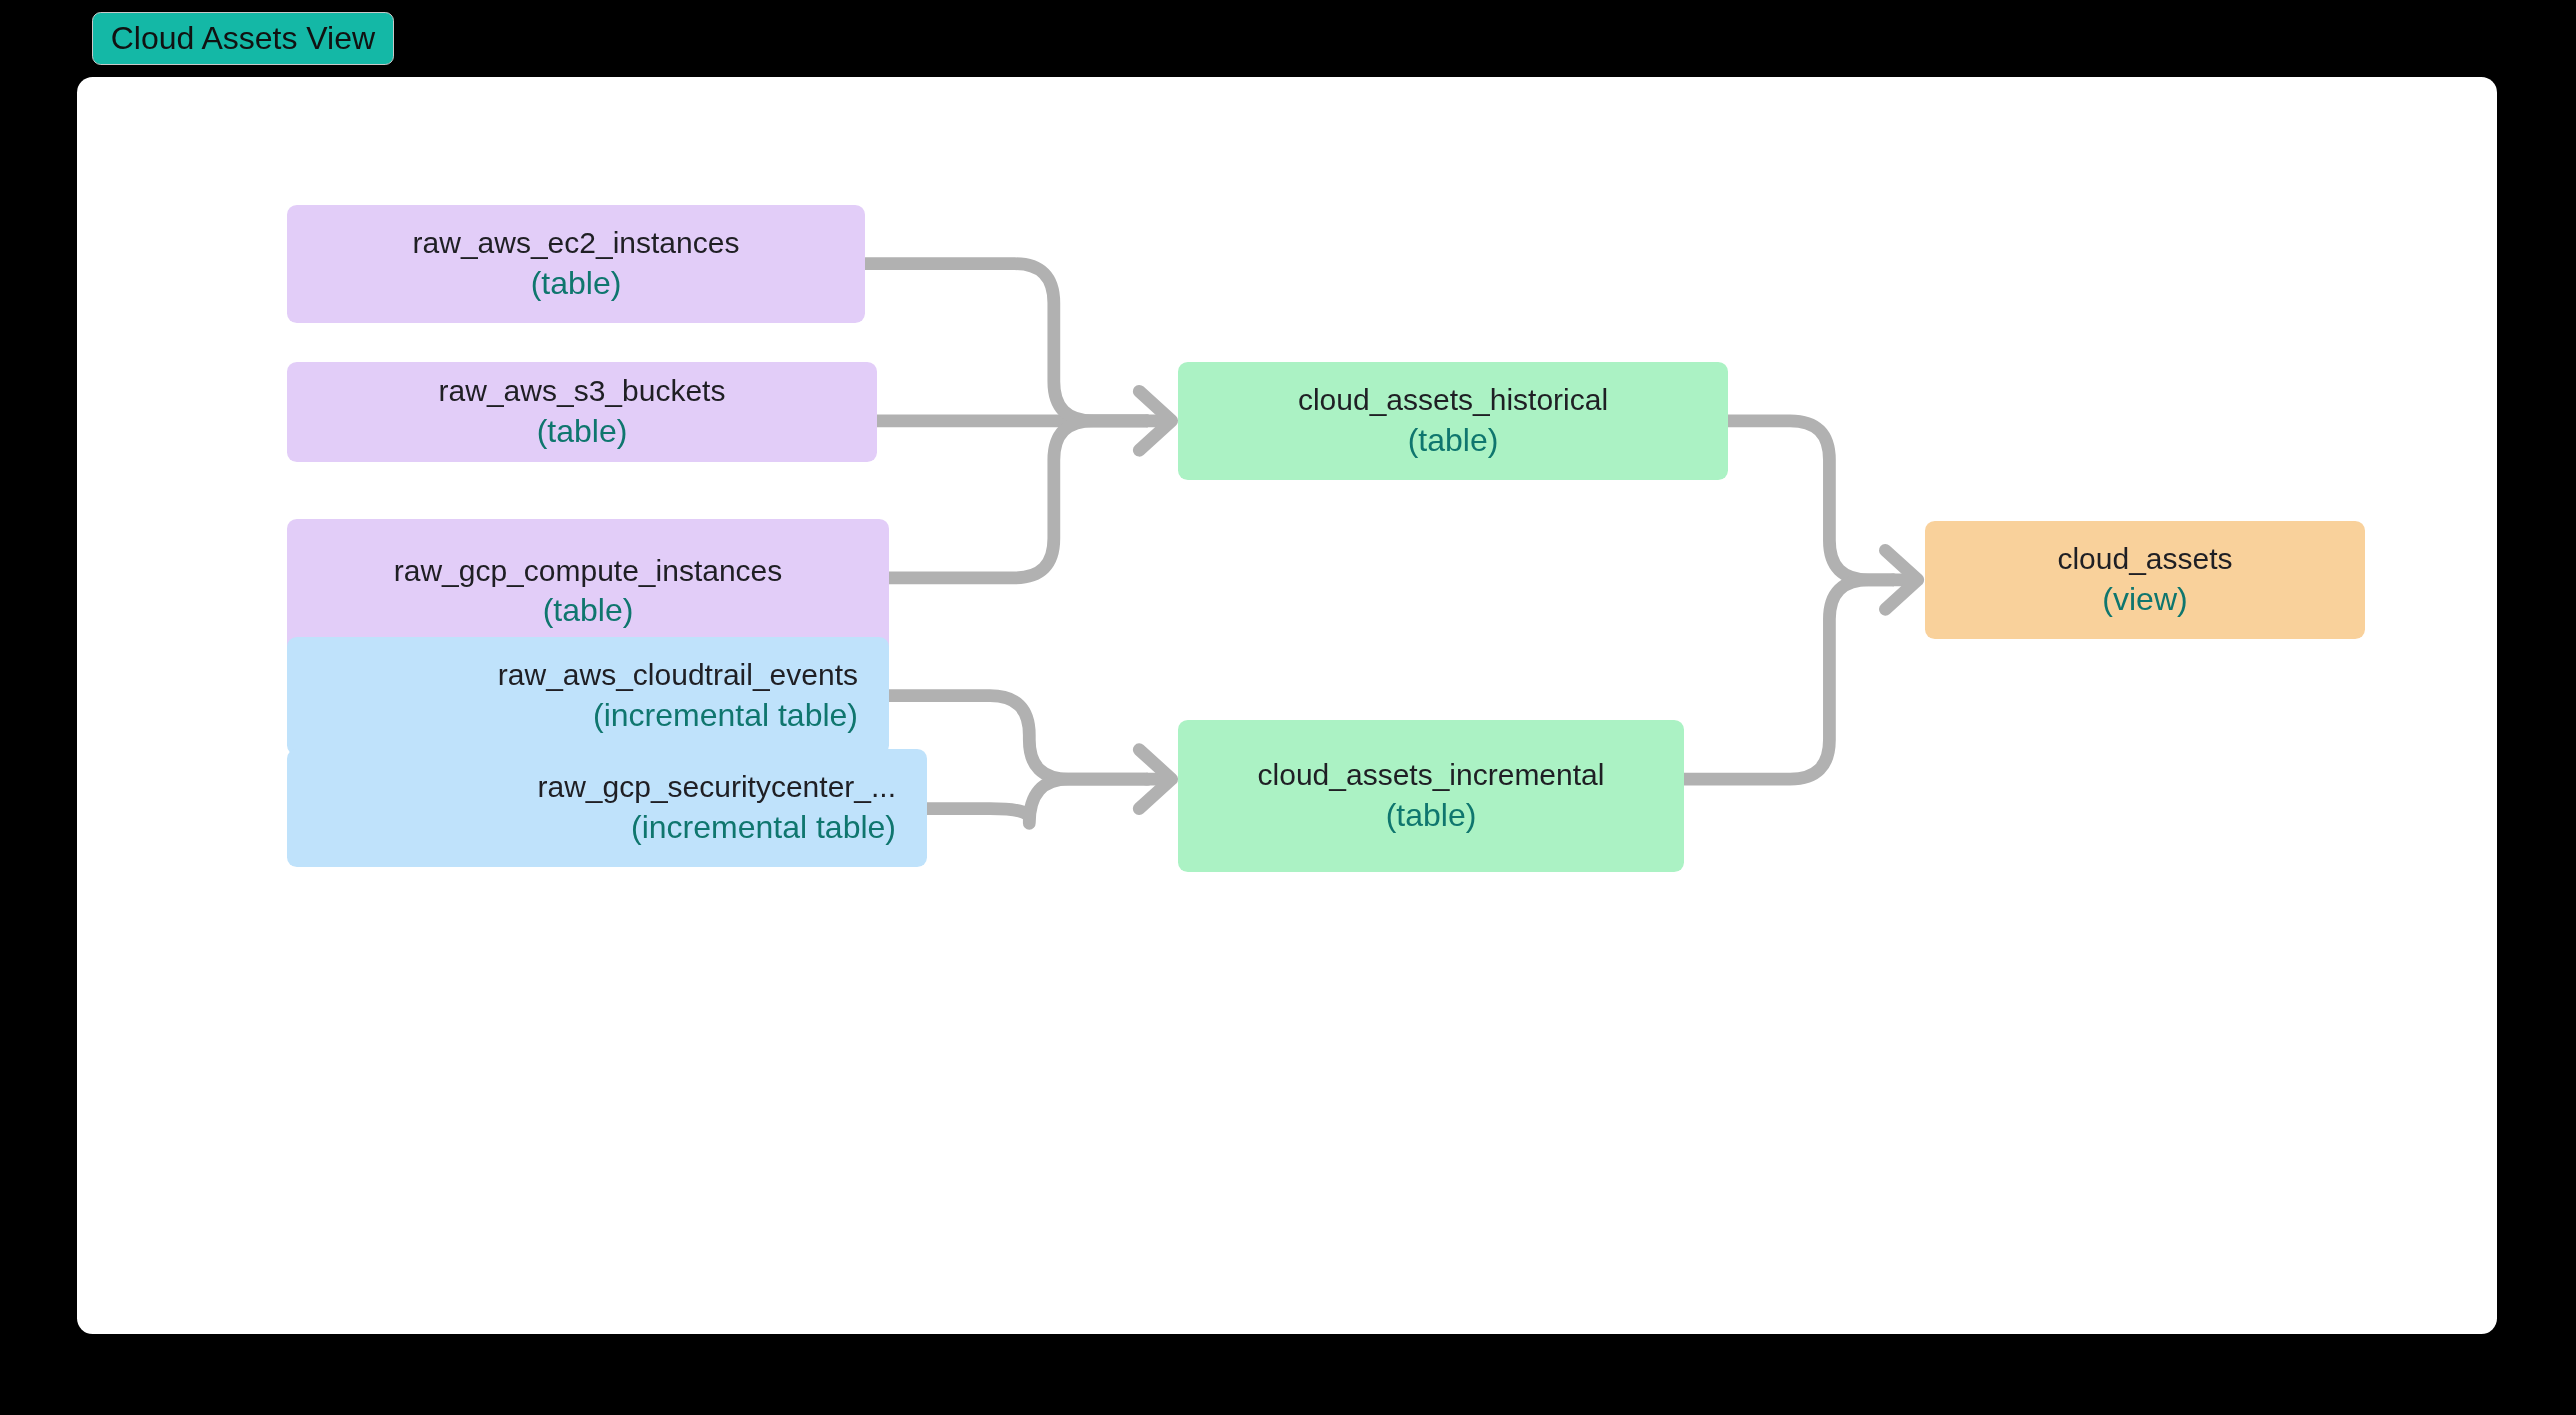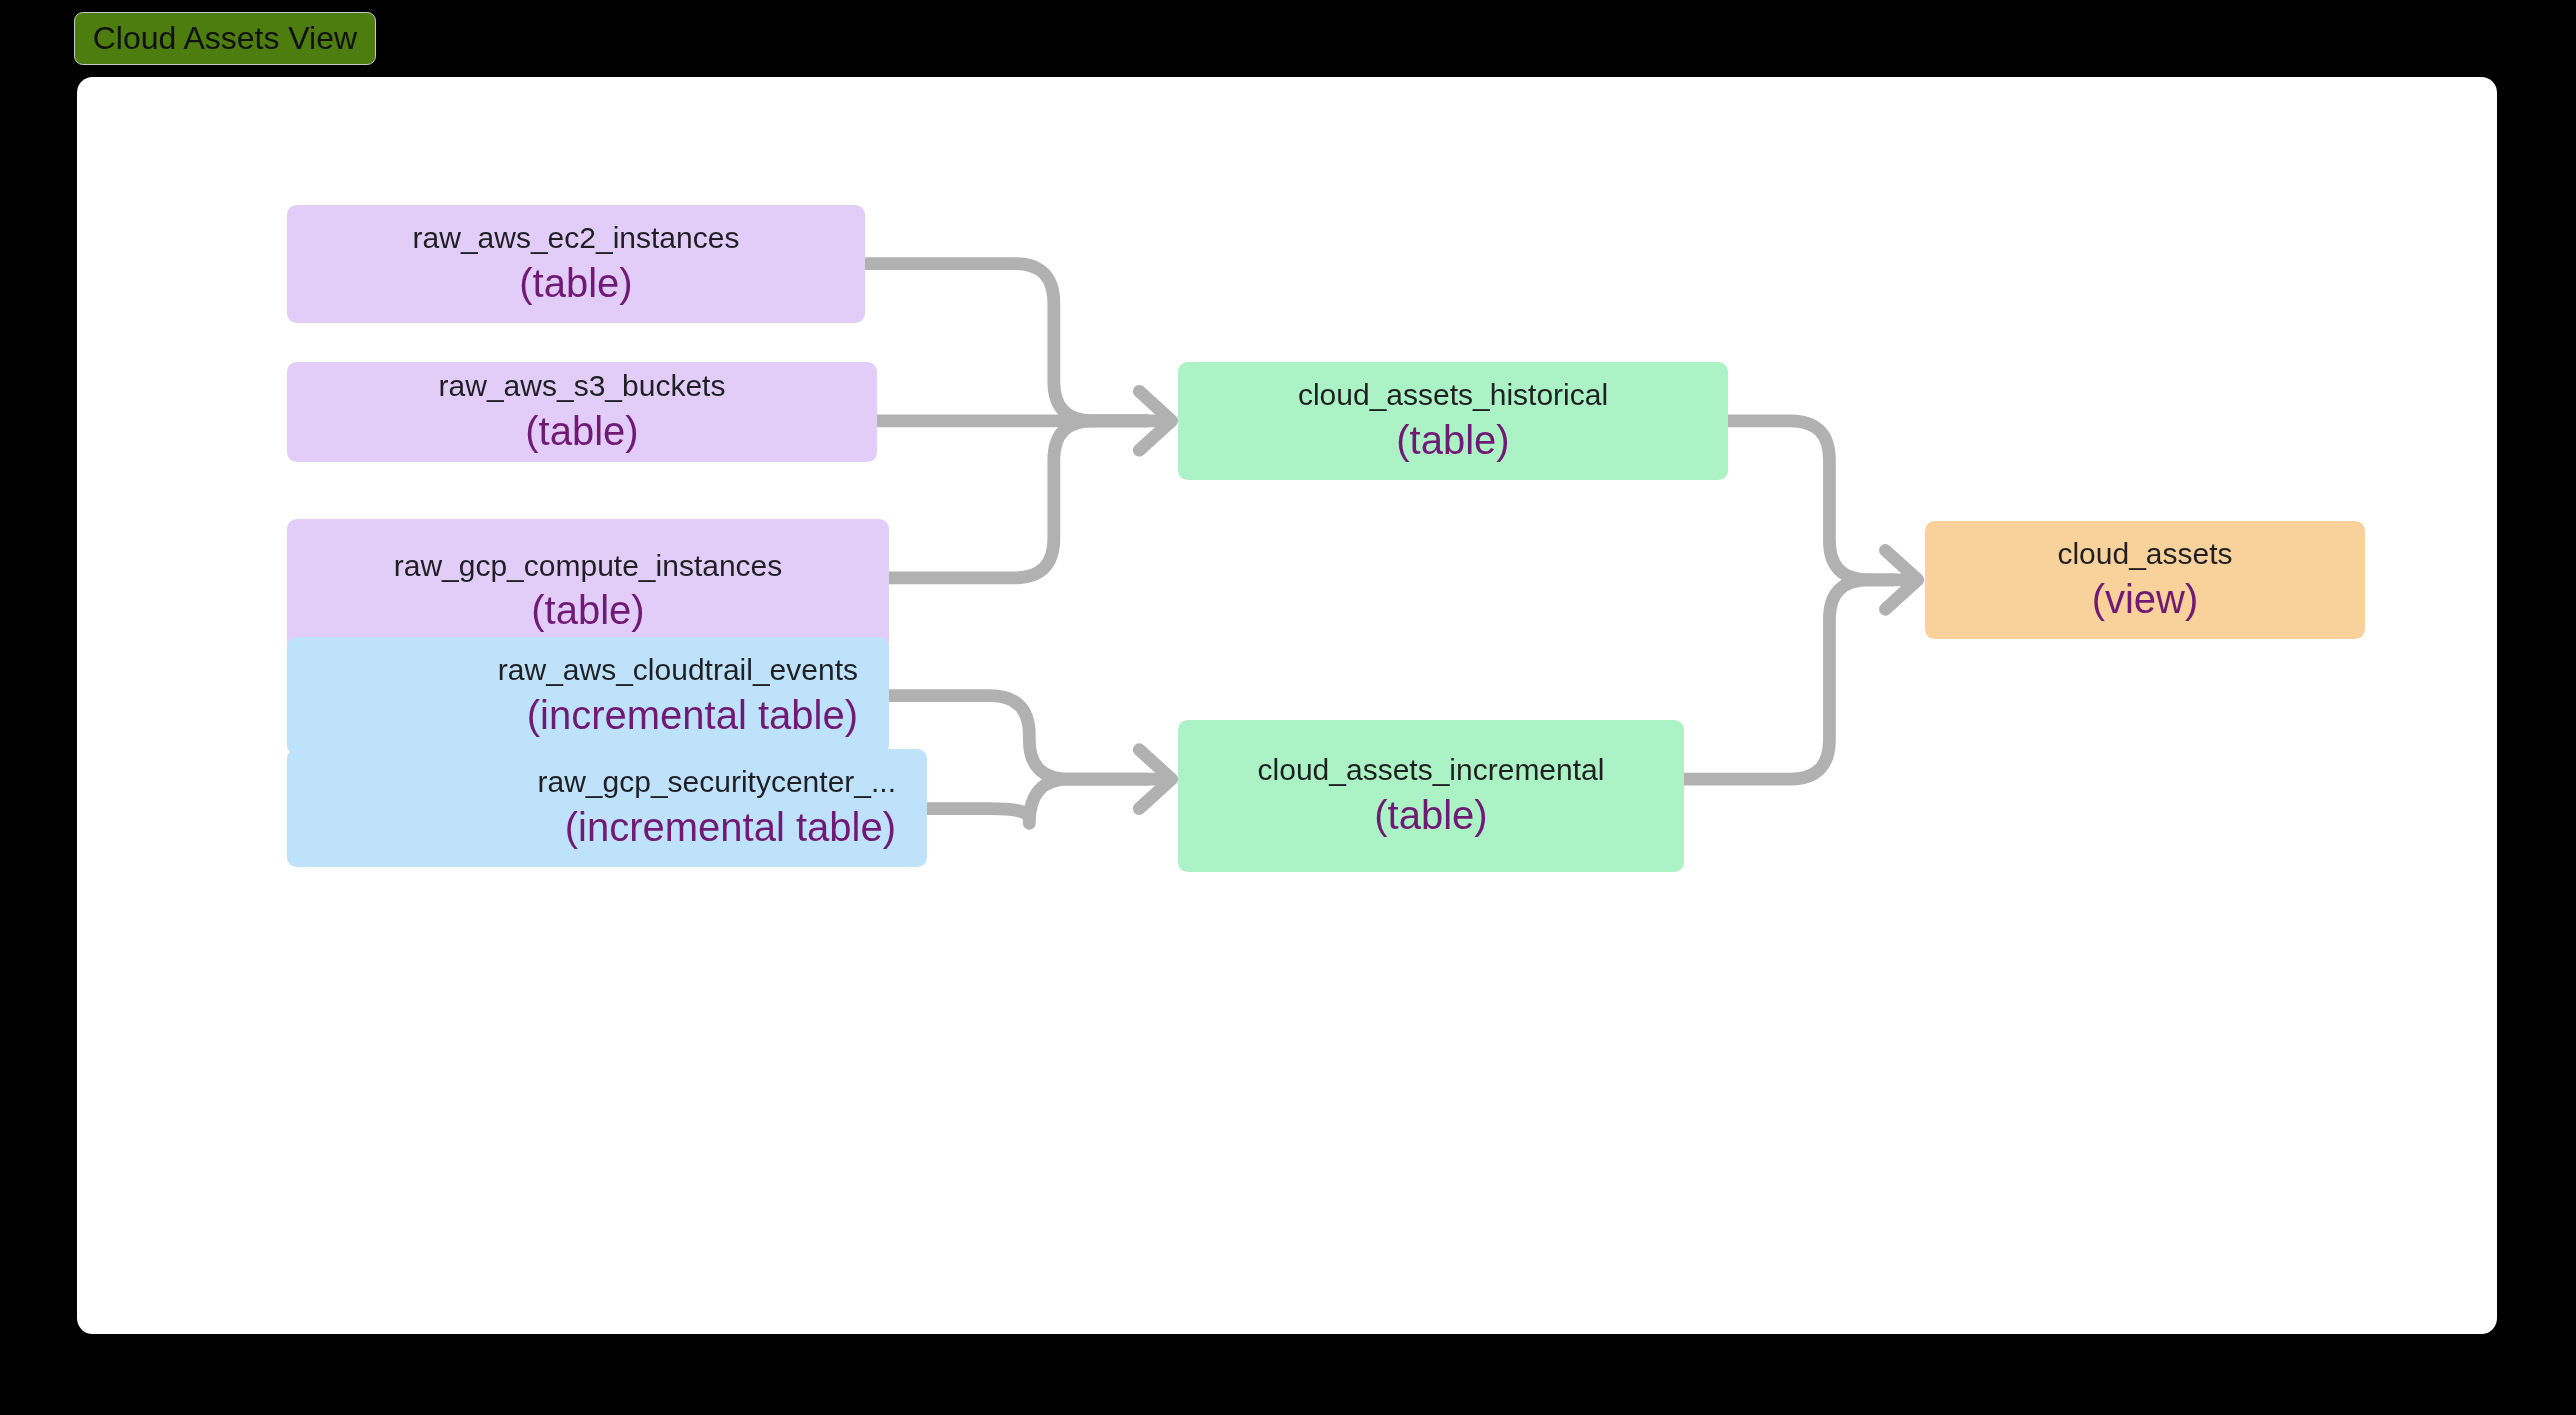--- a/index.html
+++ b/index.html
@@ -19,27 +19,27 @@
   #root {
     position: relative;
     width: 2576px;
     height: 1416px;
     background: #000000;
   }
 
   
   #title-chip {
     position: absolute;
-    left: 74px;
+    left: 92px;
     top: 11.8px;
     height: 51px;
     padding: 0 17.7px;
     display: flex;
     align-items: center;
-    background: #4d7c0f;
+    background: #14b8a6;
     border: 1px solid #c9c9c9;
     border-radius: 8.8px;
     box-shadow: 0 1px 2px rgba(0,0,0,0.25);
     z-index: 5;
   }
   #title-chip .label {
     font-size: 32px;
     color: #111111;
     line-height: 1;
     white-space: nowrap;
@@ -93,23 +93,23 @@
     padding: 0 31px;
     z-index: 2;
   }
   .node .n-name {
     font-size: 30px;
     line-height: 1.28;
     color: #1f1f24;
     white-space: nowrap;
   }
   .node .n-kind {
-    font-size: 40px;
+    font-size: 32px;
     line-height: 1.28;
-    color: #701a75;
+    color: #0f766e;
     white-space: nowrap;
   }
   .node.src-aws,
   .node.src-gcp {
     background: #e2cdf8;
   }
   .node.incremental {
     background: #bfe2fb;
     align-items: flex-end;
   }

